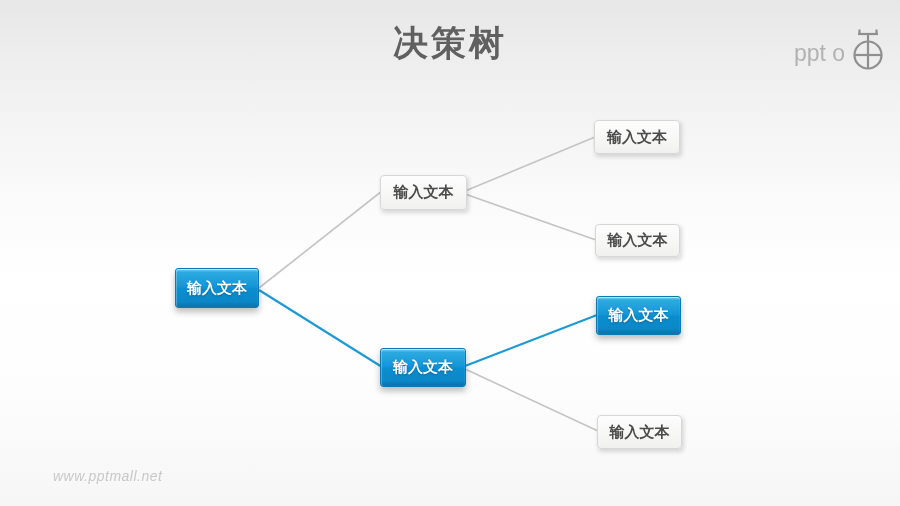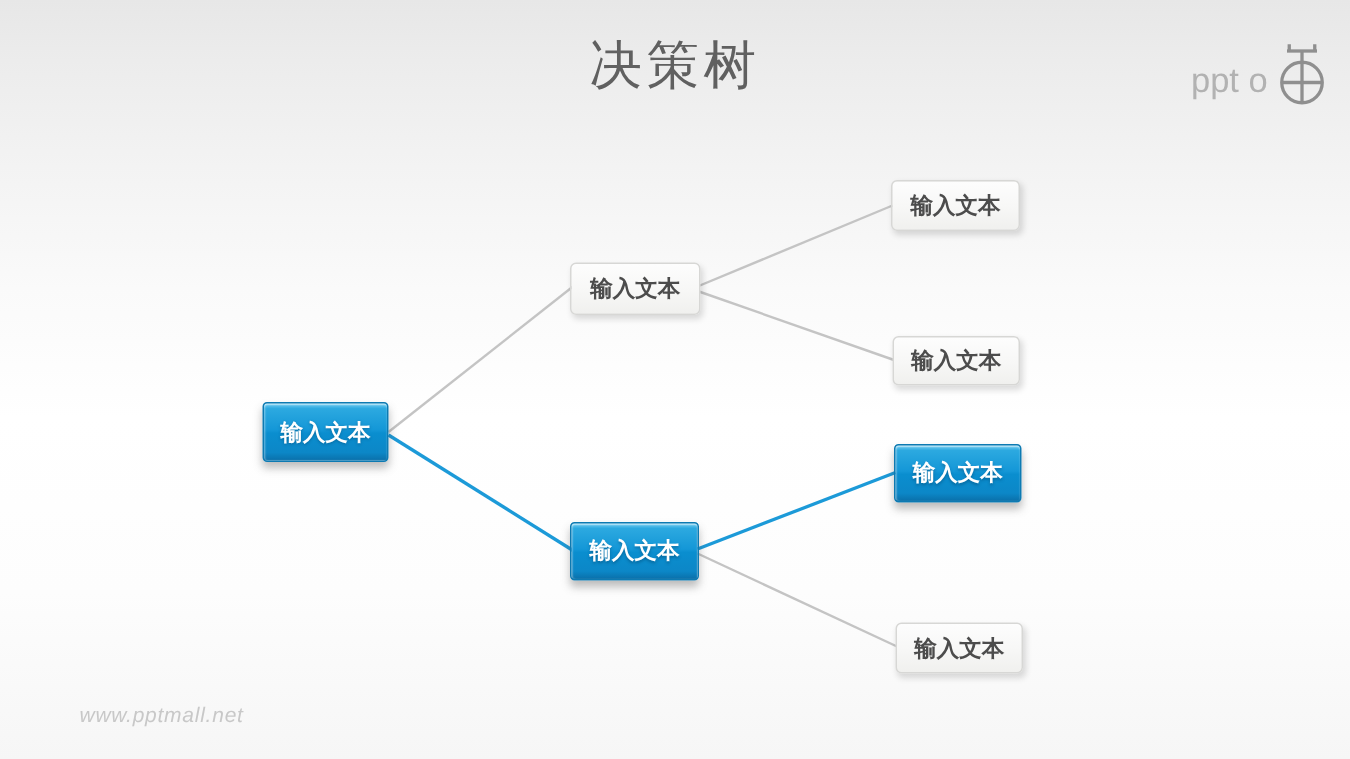--- a/index.html
+++ b/index.html
@@ -15,21 +15,21 @@
       #ffffff 55%, #fdfdfd 78%, #f6f6f6 100%);
   }
 
   .slide-title {
     position: absolute;
     top: 20px;
     left: 0;
     width: 100%;
     text-align: center;
     font-size: 35px;
-    font-weight: normal;
+    font-weight: bold;
     letter-spacing: 3px;
     color: #606060;
   }
 
   .logo {
     position: absolute;
     top: 26px;
     right: 8px;
     width: 100px;
     height: 48px;

